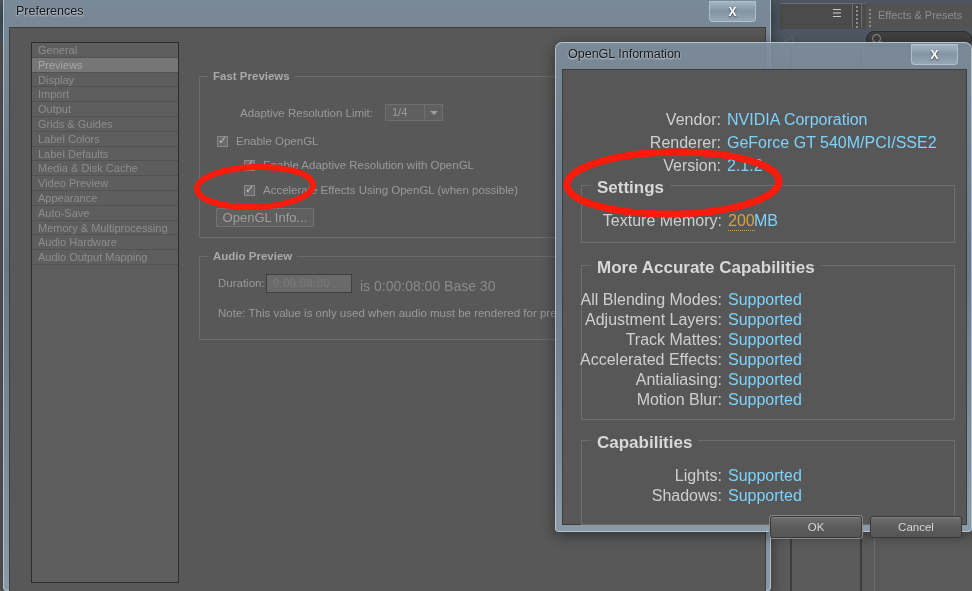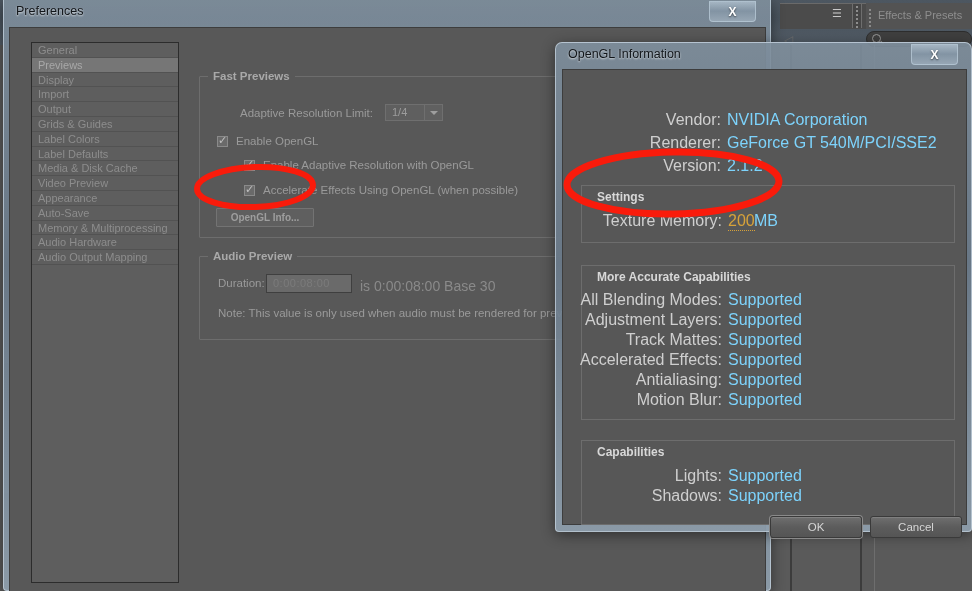--- a/index.html
+++ b/index.html
@@ -141,22 +141,22 @@
     position: absolute; width: 11px; height: 11px;
     background: #6a6a6a; border: 1px solid #8a8a8a;
   }
   .checkbox::after {
     content: '\2713'; position: absolute; left: 0px; top: -3px;
     font-size: 11px; color: #c0c0c0; line-height: 13px;
   }
 
   .btn-flat {
     position: absolute; background: #5f5f5f; border: 1px solid #737373;
-    font-size: 10px; color: #9e9e9e; text-align: center;
-    cursor: pointer; border-radius: 1px; font-weight: bold;
+    font-size: 13px; color: #9e9e9e; text-align: center;
+    cursor: pointer; border-radius: 1px;
   }
 
   .textfield {
     position: absolute; background: #6a6a6a; border: 1px solid #3f3f3f;
     font-size: 11px; color: #7b7b7b; line-height: 17px; padding-left: 6px;
     letter-spacing: .5px;
   }
 
   
   #opengl-window {
@@ -165,21 +165,21 @@
   #opengl-body {
     position: absolute; left: 6px; top: 26px; width: 405px; height: 456px;
     background: #575757; border: 1px solid #3d3d3d;
   }
   .gl-group {
     position: absolute; border: 1px solid #6d6d6d;
   }
   .gl-group-title {
     position: absolute; top: -8px; left: 9px;
     background: #575757; padding: 0 6px;
-    font-size: 12px; font-weight: bold; color: #d8d8d8; white-space: nowrap; margin-top: 12px;
+    font-size: 17px; font-weight: bold; color: #d8d8d8; white-space: nowrap;
   }
   .gl-key { position: absolute; text-align: right; color: #cfcfcf; }
   .gl-val { position: absolute; text-align: left; color: #7dd3fc; }
   .gl-val.scrub {
     color: #d7a23a; border-bottom: 1px dotted #d7a23a;
   }
 
   .btn-3d {
     position: absolute; height: 22px; width: 92px;
     background: linear-gradient(180deg,#6f6f6f 0%,#5c5c5c 50%,#555555 100%);

